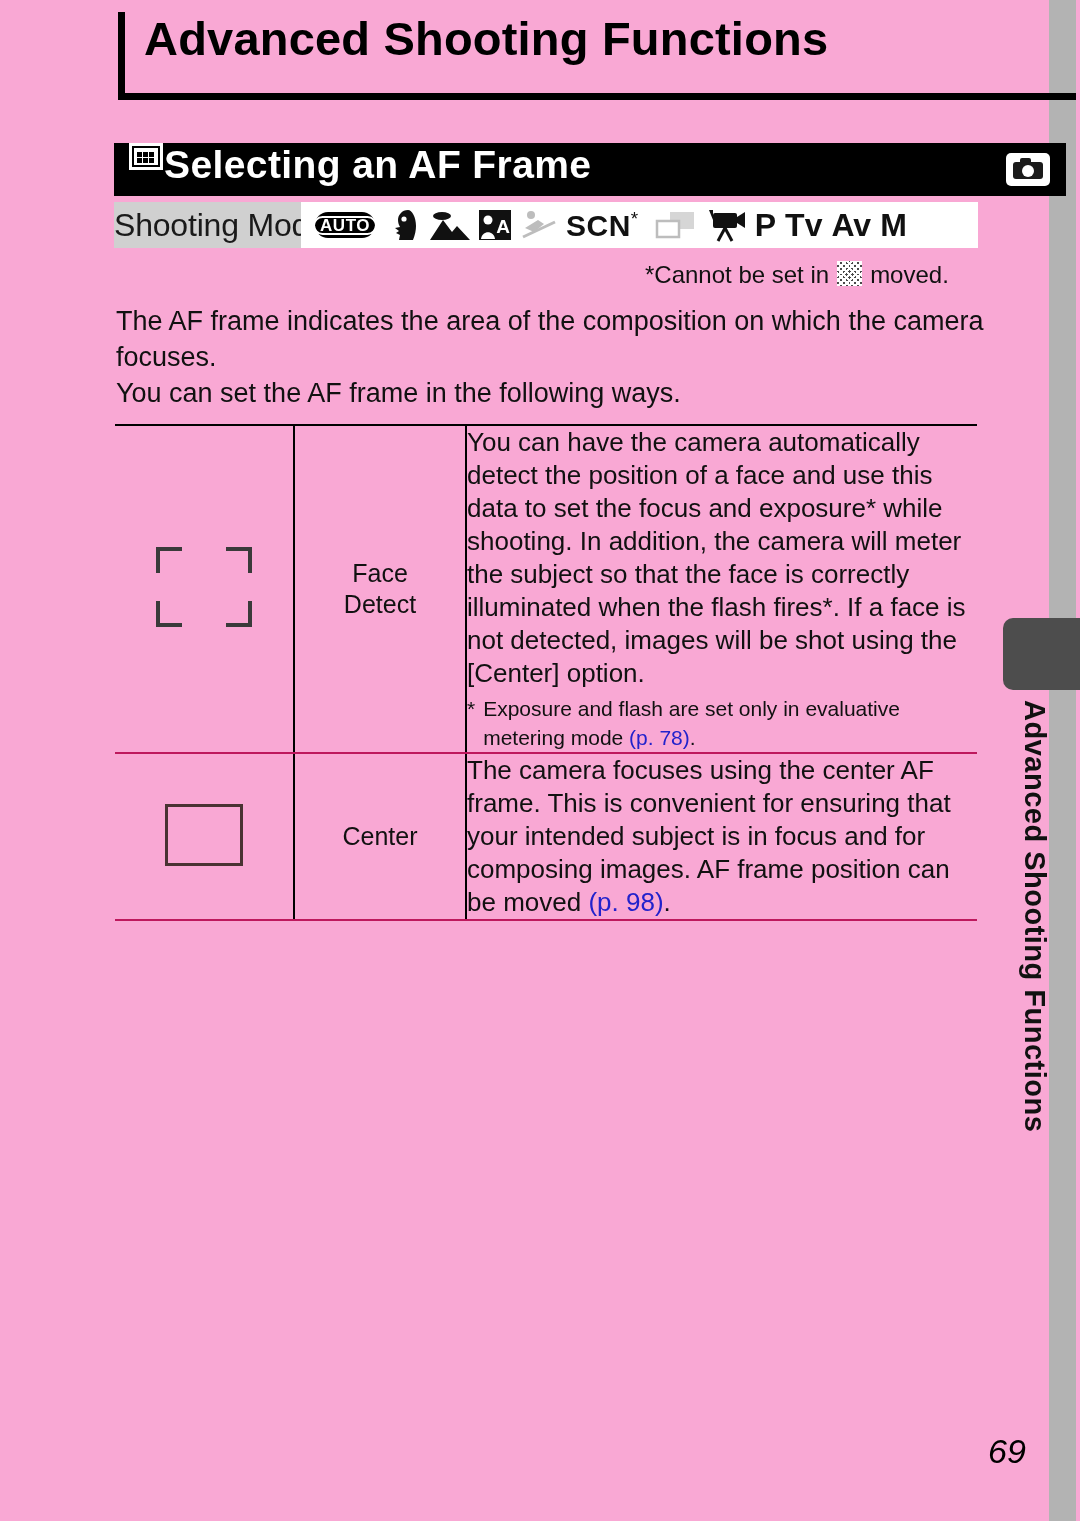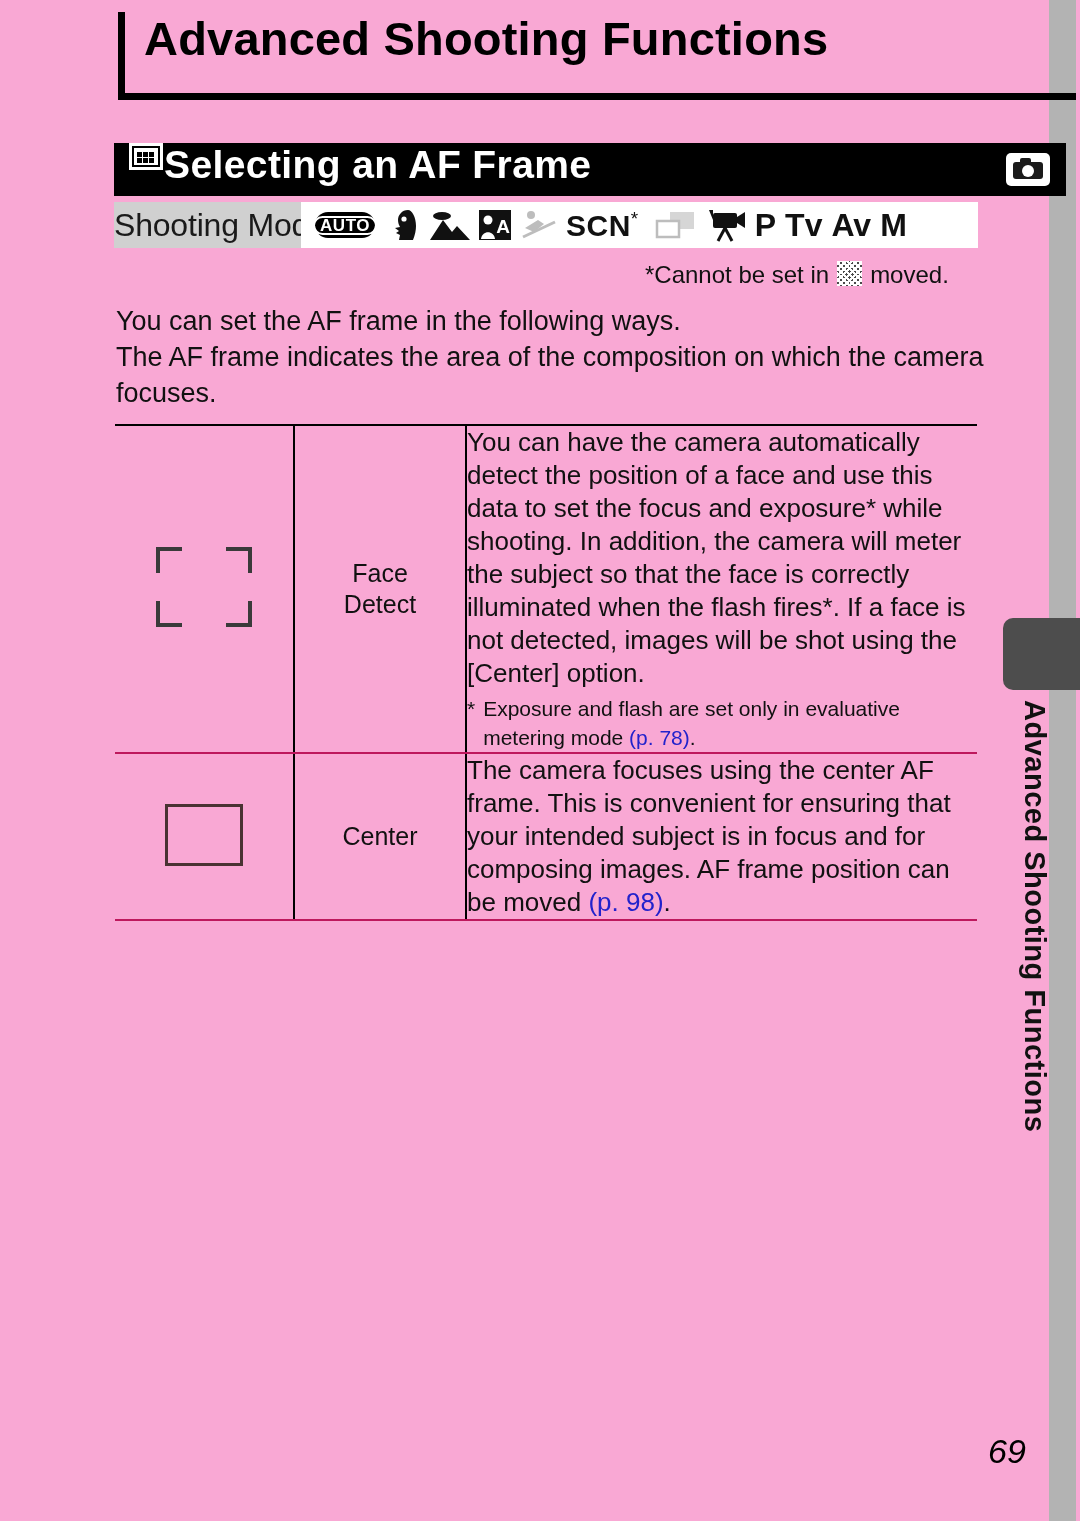--- a/index.html
+++ b/index.html
@@ -437,22 +437,22 @@
     </div>
   </div>
 
   <div class="mode-footnote">
     <span>*Cannot be set in</span>
     <span class="dither-icon"></span>
     <span>moved.</span>
   </div>
 
   <div class="intro">
+    <div>The AF frame indicates the area of the composition on which the camera focuses.</div>
     <div>You can set the AF frame in the following ways.</div>
-    <div>The AF frame indicates the area of the composition on which the camera focuses.</div>
   </div>
 
   <table class="af-table">
     <tbody>
       <tr>
         <td class="col-icon cell-icon">
           <span class="face-frame">
             <b class="tl"></b><b class="tr"></b><b class="bl"></b><b class="br"></b>
           </span>
         </td>

